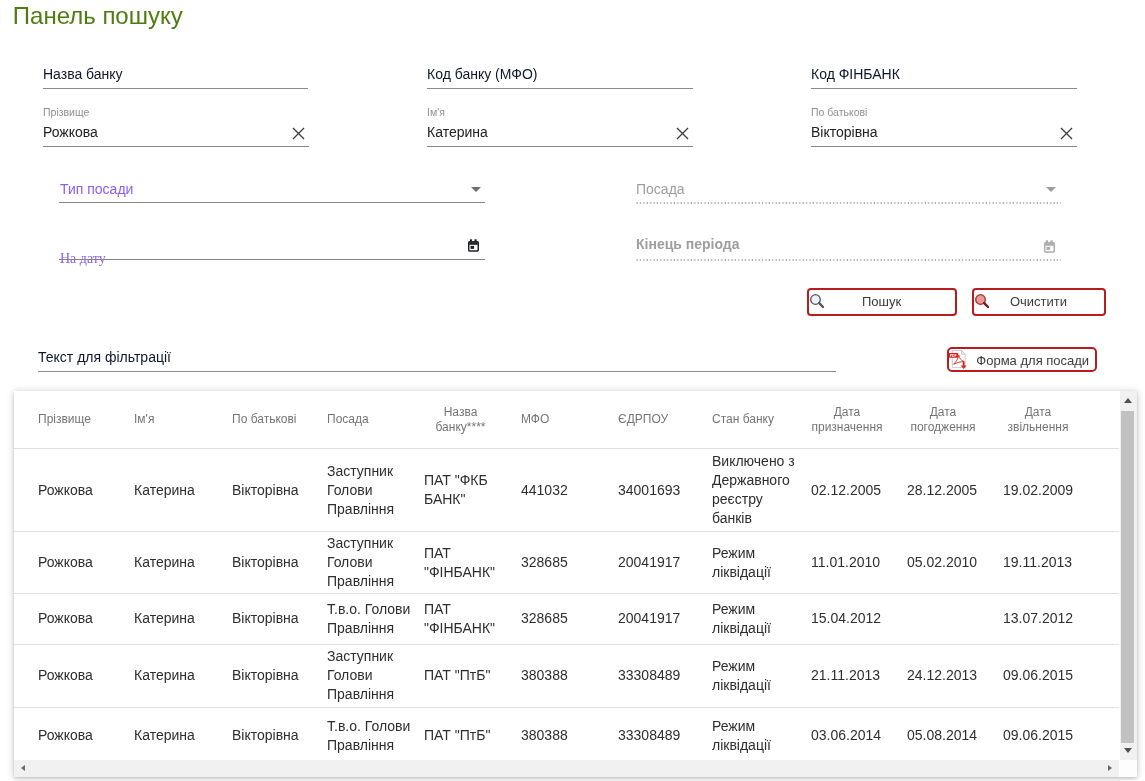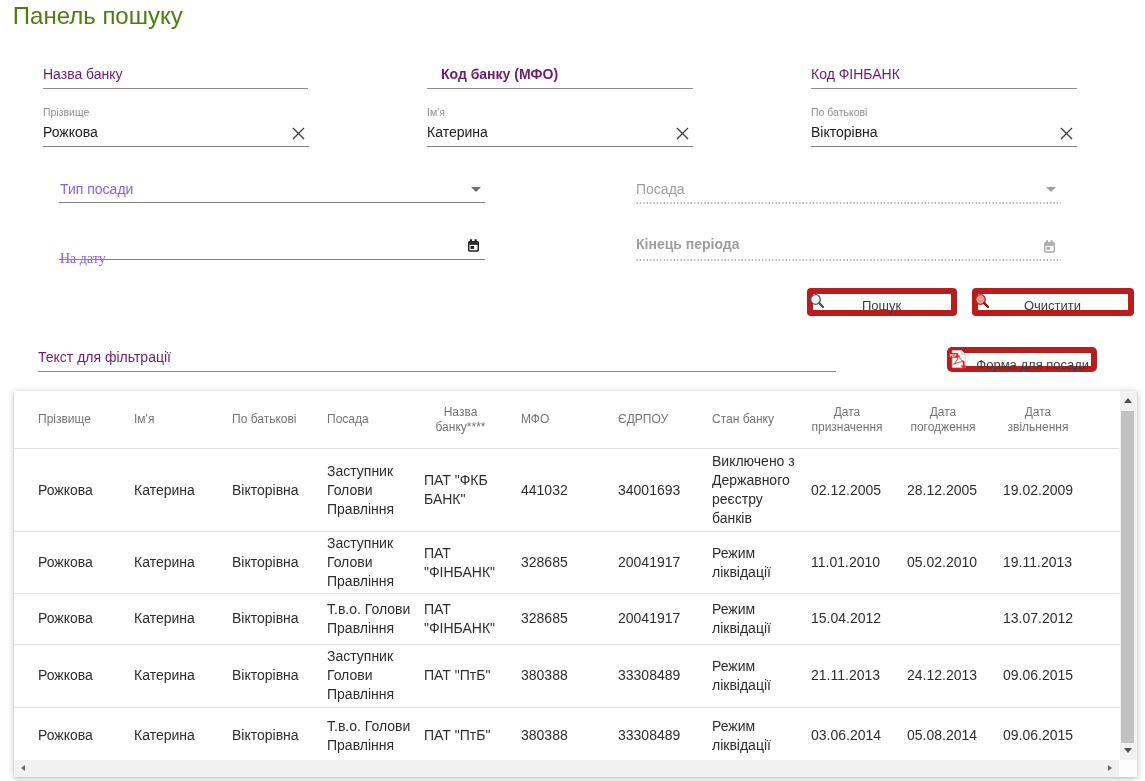--- a/index.html
+++ b/index.html
@@ -1,28 +1,28 @@
 <!DOCTYPE html>
 <html><head>
 <meta charset="utf-8">
 <style>
 * { margin:0; padding:0; box-sizing:border-box; }
 html,body { width:1145px; height:781px; background:#fff; font-family:"Liberation Sans",sans-serif; overflow:hidden; position:relative; }
 .abs { position:absolute; }
-.ph { color:#701a75; font-size:14px; }
+.ph { color:#0f172a; font-size:14px; }
 .val { color:#212121; font-size:14px; }
 .lbl { color:#8f8f8f; font-size:10.5px; }
 .uline { position:absolute; height:1px; background:#8c8c8c; }
 .uline2 { position:absolute; height:1px; background:#858585; }
 .dotline { position:absolute; height:2px; background-image:radial-gradient(circle at 1px 1px, #a9a9a9 0.6px, transparent 0.85px); background-size:3.4px 2px; background-repeat:repeat-x; }
 .selph { color:#8b5cf6; font-size:14px; }
 .selph-dis { color:#9e9e9e; font-size:14px; }
 .tri { position:absolute; width:0; height:0; border-left:5.1px solid transparent; border-right:5.1px solid transparent; border-top:5.5px solid #6e6e6e; }
 .tri.dis { border-top-color:#9e9e9e; }
-.btn { position:absolute; background:#fff; border:6px solid #b91c1c; border-radius:4px; font-size:13px; color:#3c3c3c; text-align:center; }
+.btn { position:absolute; background:#fff; border:2px solid #b91c1c; border-radius:4px; font-size:13px; color:#3c3c3c; text-align:center; }
 h1.title { position:absolute; left:12.8px; top:1.5px; font-size:24px; font-weight:400; color:#4d7c0f; letter-spacing:0; }
 
 .card { position:absolute; left:14px; top:391px; width:1122.5px; height:385.8px; background:#fff; box-shadow:0 1px 7px rgba(0,0,0,0.24), 0 1px 2px rgba(0,0,0,0.10); }
 .tblwrap { position:absolute; left:0; top:0; width:1105px; height:368.8px; overflow:hidden; background:#fff; }
 table.grid { border-collapse:collapse; table-layout:fixed; width:1105px; }
 table.grid th { white-space:nowrap; font-size:12px; font-weight:400; color:#757575; text-align:left; vertical-align:middle; padding:0 0 0 24px; line-height:15px; border-bottom:1px solid #e0e0e0; height:57.5px; }
 table.grid th.ctr { text-align:center; }
 table.grid td { white-space:nowrap; font-size:14px; color:#2e2e2e; vertical-align:middle; padding:0 0 0 24px; line-height:19px; border-bottom:1px solid #e0e0e0; }
 
 .vsb { position:absolute; left:1105.5px; top:0; width:17px; height:368.8px; background:#f1f1f1; }
@@ -30,21 +30,21 @@
 .hsb { position:absolute; left:0; top:368.8px; width:1105px; height:17px; background:#f1f1f1; }
 .corner { position:absolute; left:1105.5px; top:368.8px; width:17px; height:17px; background:#fdfdfd; }
 .sbarrow { position:absolute; width:0; height:0; }
 </style>
 </head>
 <body>
 <h1 class="title">Панель пошуку</h1>
 
 <div class="abs ph" style="left:43px; top:66px;">Назва банку</div>
 <div class="uline" style="left:43px; top:87.5px; width:265px;"></div>
-<div class="abs ph" style="left:441px; top:66px;font-weight:bold;">Код банку (МФО)</div>
+<div class="abs ph" style="left:427px; top:66px;">Код банку (МФО)</div>
 <div class="uline" style="left:427px; top:87.5px; width:266px;"></div>
 <div class="abs ph" style="left:811px; top:66px;">Код ФІНБАНК</div>
 <div class="uline" style="left:811px; top:87.5px; width:266px;"></div>
 
 <div class="abs lbl" style="left:43px; top:106px;">Прізвище</div>
 <div class="abs val" style="left:43px; top:123.5px;">Рожкова</div>
 <svg class="abs" style="left:291.5px; top:127px;" width="13" height="13">
     <path d="M1 1 L12 12 M12 1 L1 12" stroke="#424242" stroke-width="1.4"></path>
   </svg>
 <div class="uline2" style="left:43px; top:146px; width:266px;"></div>
@@ -89,21 +89,21 @@
     <rect x="1.2" y="3.2" width="8.6" height="2.6" fill="#ababab"></rect>
     <rect x="2.5" y="6.9" width="3.6" height="3" fill="#ababab"></rect>
   </svg>
 <div class="dotline" style="left:636px; top:258.8px; width:425px;"></div>
 
 <div class="btn" style="left:806.5px; top:288px; width:150px; height:27.5px; line-height:23px;">Пошук</div>
 <svg class="abs" style="left:809px; top:293px;" width="17" height="17" viewBox="0 0 17 17">
     <circle cx="6.5" cy="6.5" r="4.8" fill="#edf1fa" stroke="#555" stroke-width="1.3"></circle>
     <line x1="10.2" y1="10.2" x2="14" y2="14" stroke="#555" stroke-width="2.4" stroke-linecap="round"></line>
   </svg>
-<div class="btn" style="left:971.5px; top:288px; width:162px; height:27.5px; line-height:23px;">Очистити</div>
+<div class="btn" style="left:971.5px; top:288px; width:134px; height:27.5px; line-height:23px;">Очистити</div>
 <svg class="abs" style="left:974px; top:293px;" width="17" height="17" viewBox="0 0 17 17">
     <circle cx="6.5" cy="6.5" r="4.8" fill="#e99" stroke="#a12f2f" stroke-width="1.3"></circle>
     <line x1="10.2" y1="10.2" x2="14" y2="14" stroke="#7a1518" stroke-width="2.4" stroke-linecap="round"></line>
   </svg>
 
 <div class="abs ph" style="left:38px; top:349px;">Текст для фільтрації</div>
 <div class="uline" style="left:37.5px; top:371px; width:798px;"></div>
 
 <div class="btn" style="left:947px; top:346.9px; width:149.5px; height:24.7px; line-height:23px; padding-left:22px; border-radius:5px;">Форма для посади</div>
 <svg class="abs" style="left:947.5px; top:350px;" width="21" height="20" viewBox="0 0 21 20">

